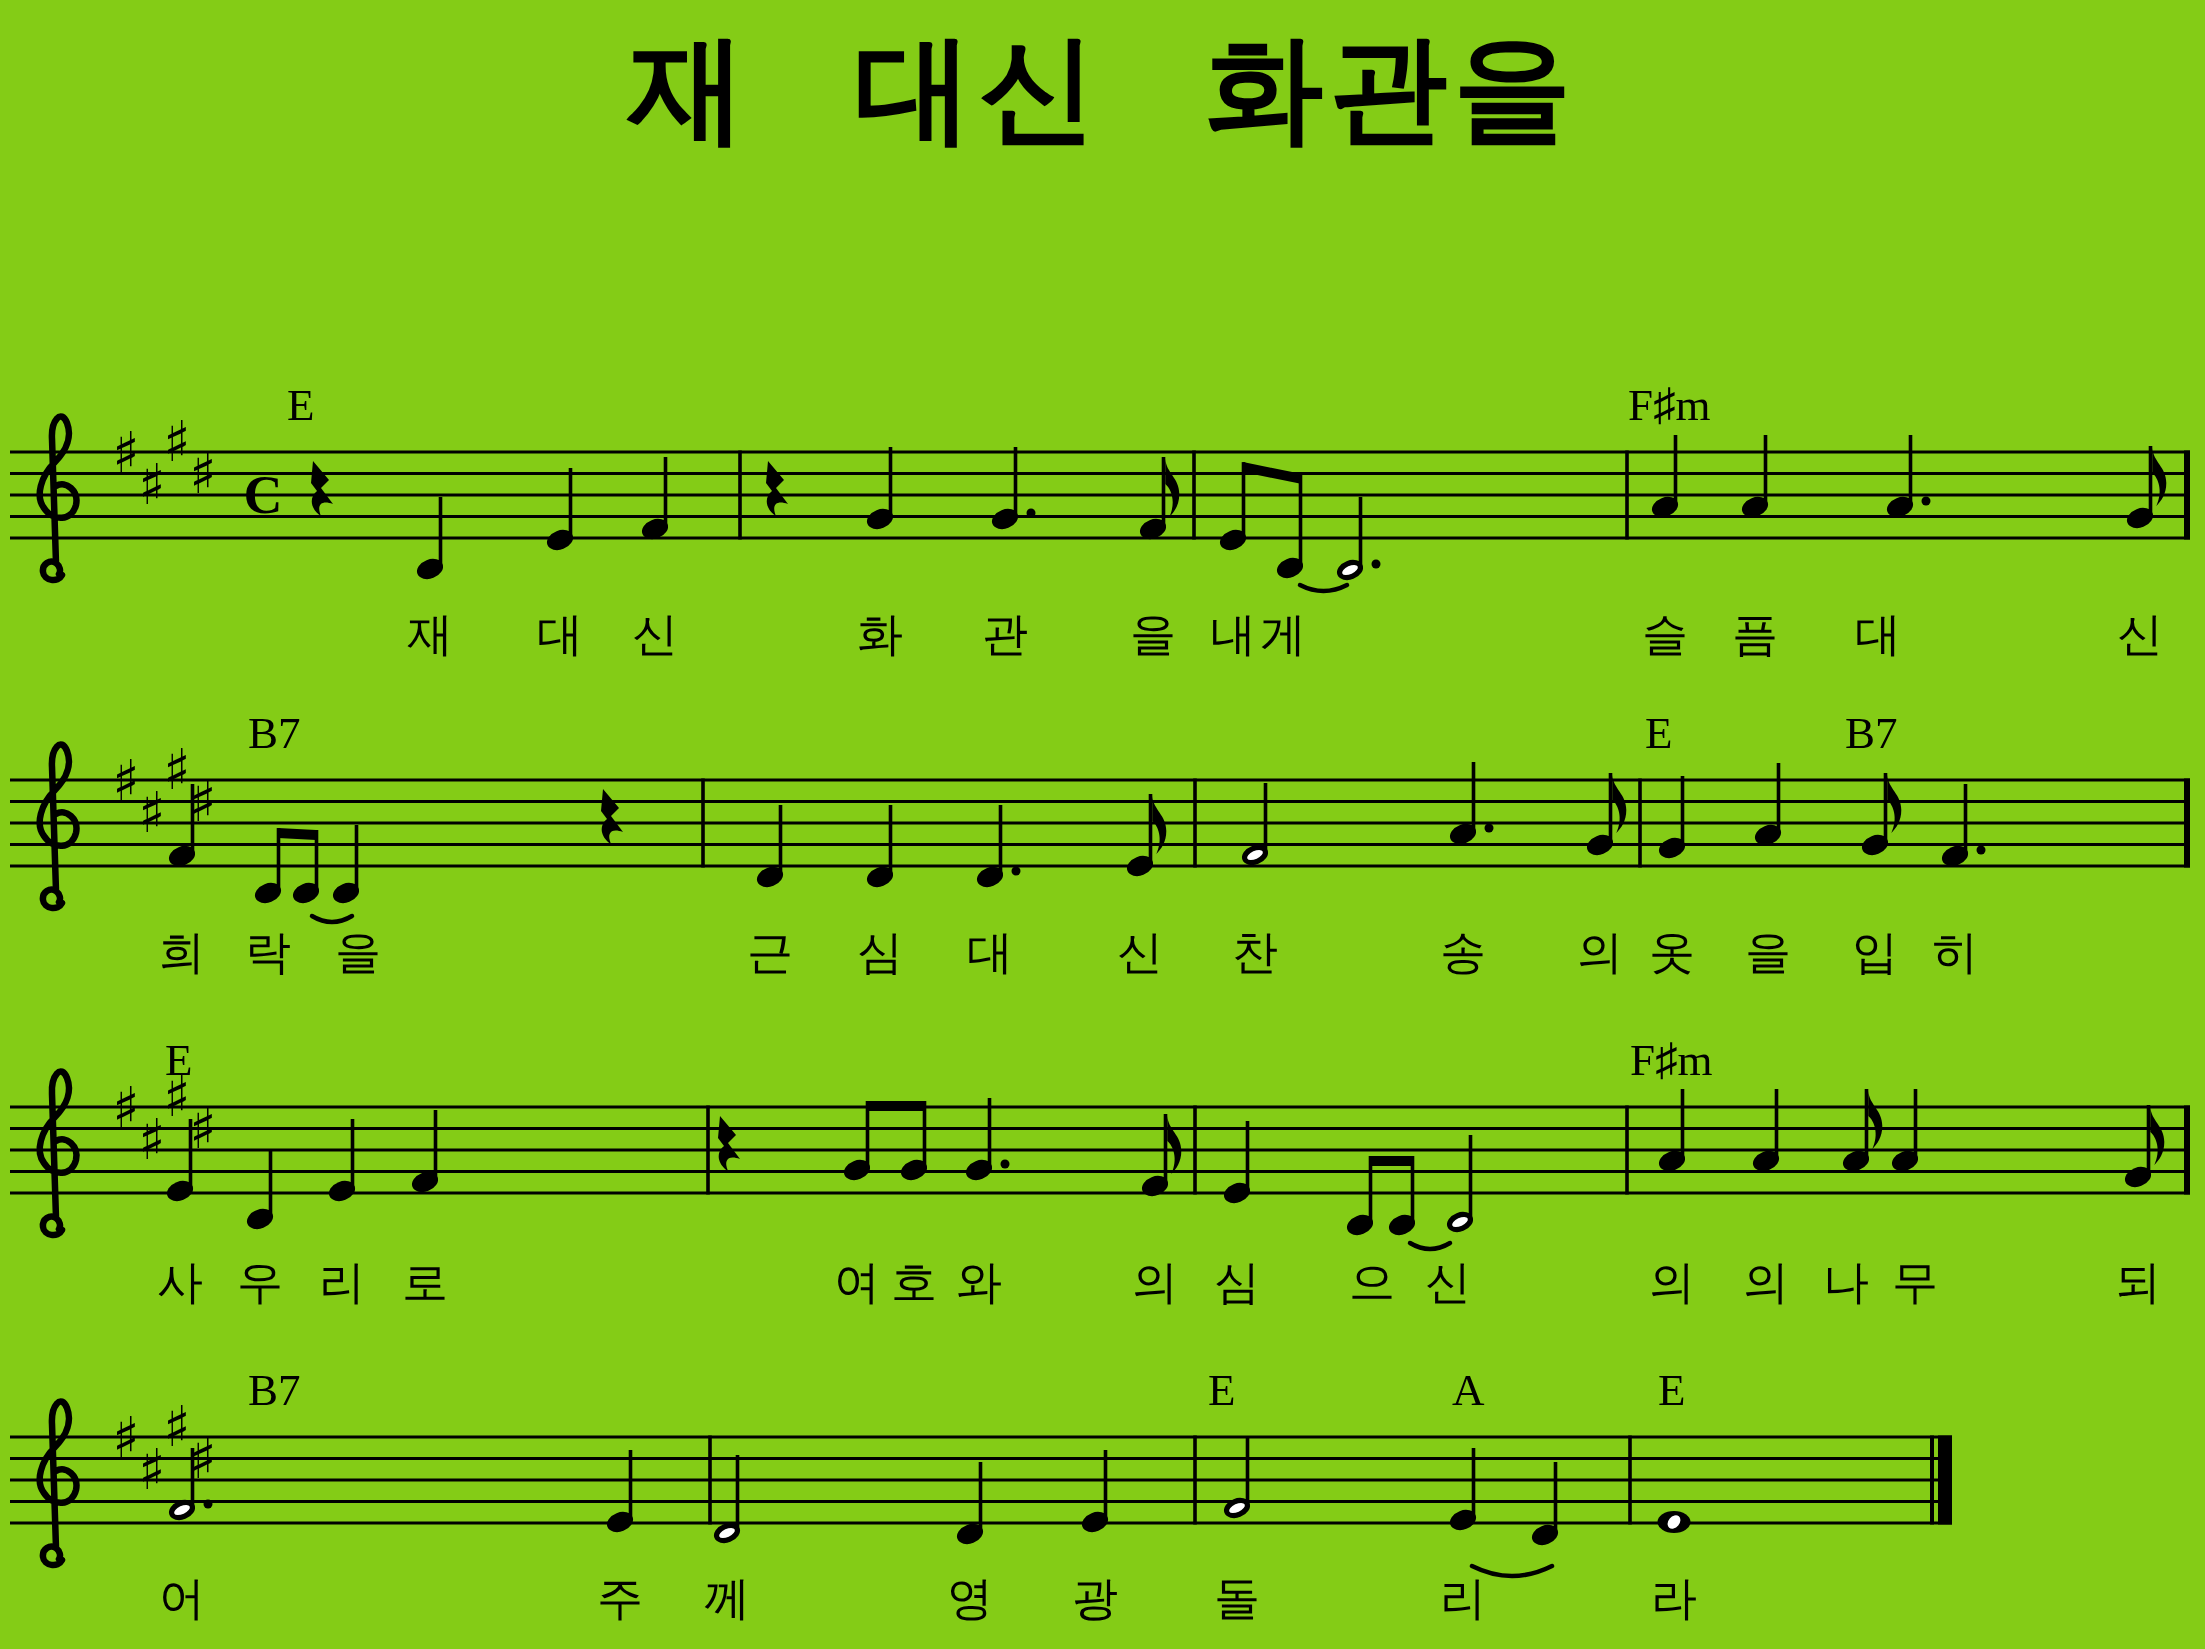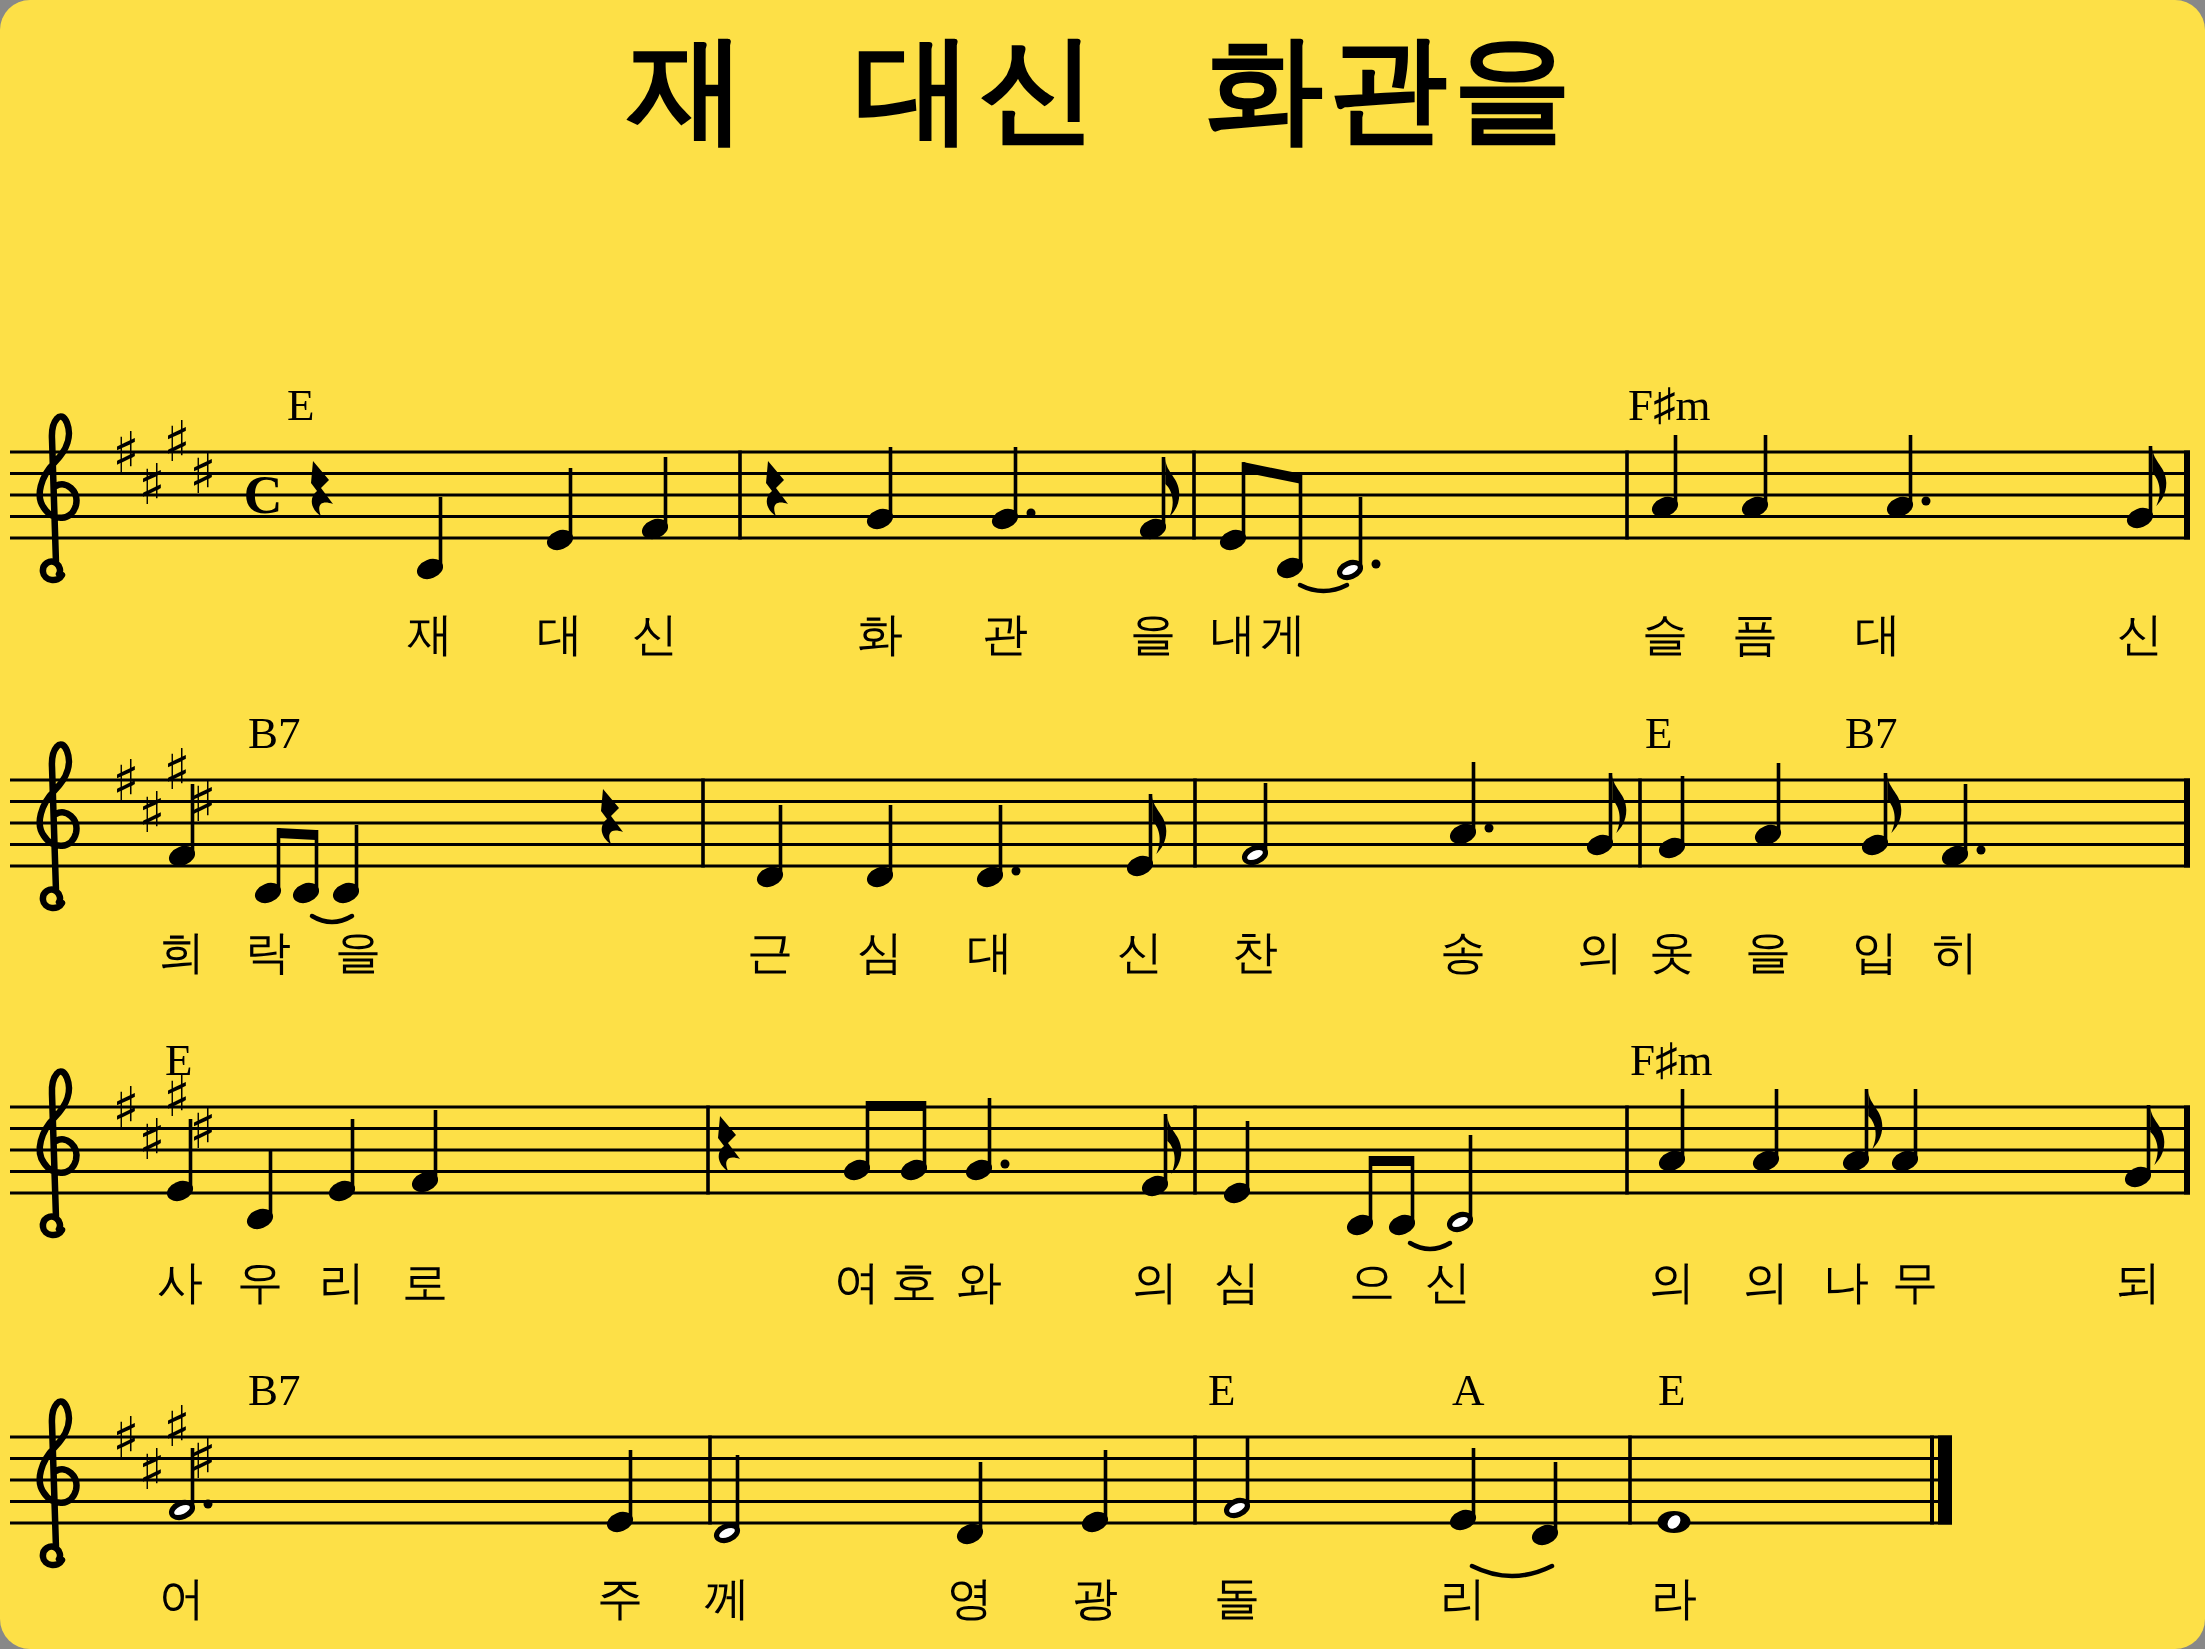--- a/index.html
+++ b/index.html
@@ -1,22 +1,21 @@
 <!DOCTYPE html>
 <html><head>
 <meta charset="utf-8">
 <style>
   html,body{margin:0;padding:0;background:#888;}
   .page{
     position:relative;
     width:2205px;height:1649px;
-    background:#fde047;
+    background:#84cc16;
     overflow:hidden;
     font-family:"Liberation Sans","DejaVu Sans",sans-serif;
-    border-radius:30px;
   }
   .title{
     position:absolute;
     top:8px;left:0;right:0;
     margin:0;
     text-align:center;
     font-size:118px;
     line-height:160px;
     font-weight:900;
     color:#000;

